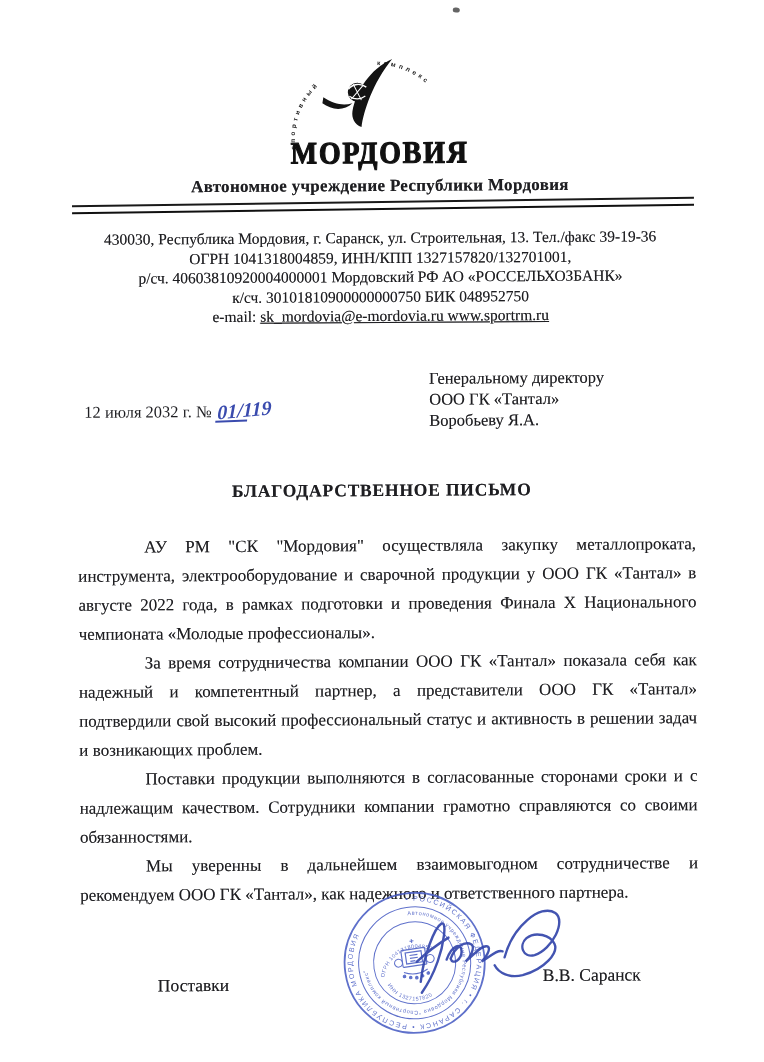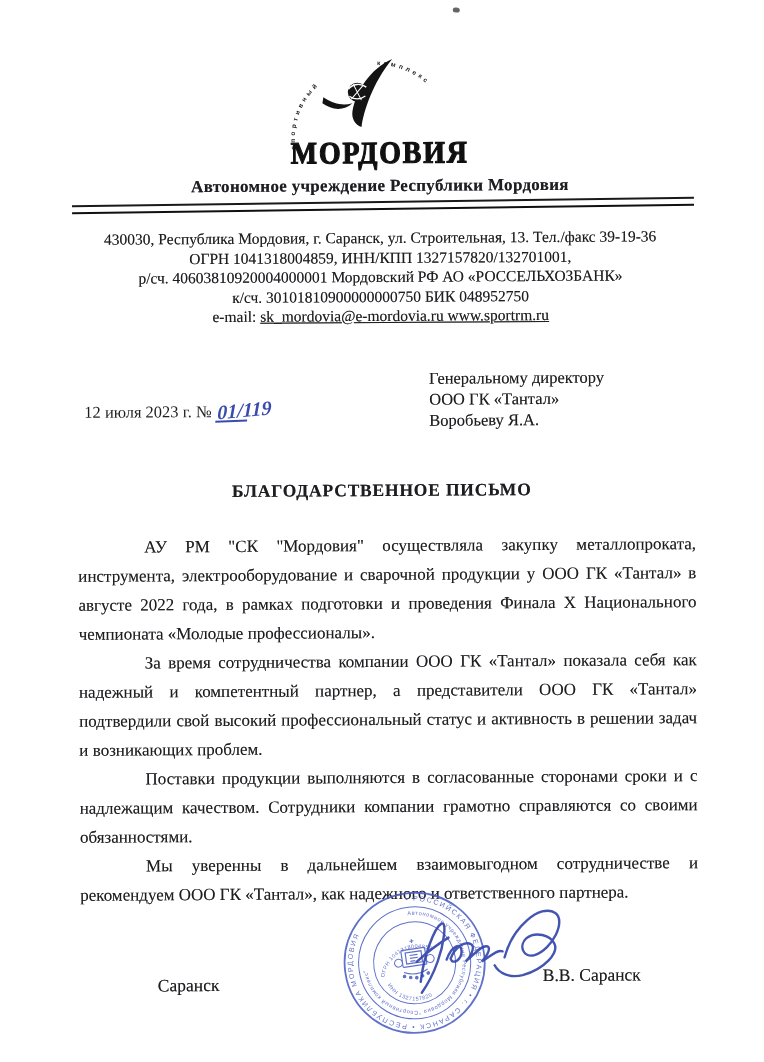--- a/index.html
+++ b/index.html
@@ -95,21 +95,21 @@
 
     <div class="contacts">
       <div>430030, Республика Мордовия, г. Саранск, ул. Строительная, 13. Тел./факс 39-19-36</div>
       <div>ОГРН 1041318004859, ИНН/КПП 1327157820/132701001,</div>
       <div>р/сч. 40603810920004000001 Мордовский РФ АО «РОССЕЛЬХОЗБАНК»</div>
       <div>к/сч. 30101810900000000750 БИК 048952750</div>
       <div><span>e-mail: </span><span class="u">sk_mordovia@e-mordovia.ru www.sportrm.ru</span></div>
     </div>
 
     <div class="ref-date">
-      <span>12 июля  2023 г. №</span><span class="hand-number">01/119</span>
+      <span>12 июля  2032 г. №</span><span class="hand-number">01/119</span>
     </div>
 
     <div class="recipient">
       <div>Генеральному директору</div>
       <div>ООО ГК «Тантал»</div>
       <div>Воробьеву Я.А.</div>
     </div>
 
     <div class="title">БЛАГОДАРСТВЕННОЕ ПИСЬМО</div>
 
@@ -166,17 +166,17 @@
       <svg width="184" height="110" viewBox="0 0 184 110">
         <g stroke="#3346ab" stroke-width="2.4" fill="none" stroke-linecap="round" opacity="0.92">
           <path d="M26,86 C29,60 40,32 47,28 C53,25 49,50 43,66 C39,77 32,90 27,97"></path>
           <path d="M22,66 C33,56 44,48 54,42"></path>
           <path d="M52,64 C57,50 67,46 67,56 C67,64 58,70 56,63 C60,52 70,45 77,49 C81,52 75,63 71,66 C79,60 87,49 93,51 C97,53 91,63 87,66 C95,62 102,54 108,56"></path>
           <path d="M110,62 C118,32 146,8 161,18 C172,26 158,54 140,60 C128,63 124,50 132,43 C141,36 156,40 160,49 C164,58 150,74 128,80 C115,83 104,78 100,70"></path>
         </g>
       </svg>
     </div>
 
-    <div class="sig-director">Саранск</div>
+    <div class="sig-director">Поставки</div>
     <div class="sig-name">В.В. Саранск</div>
 
   </div>
 </div>
 
 </body></html>

